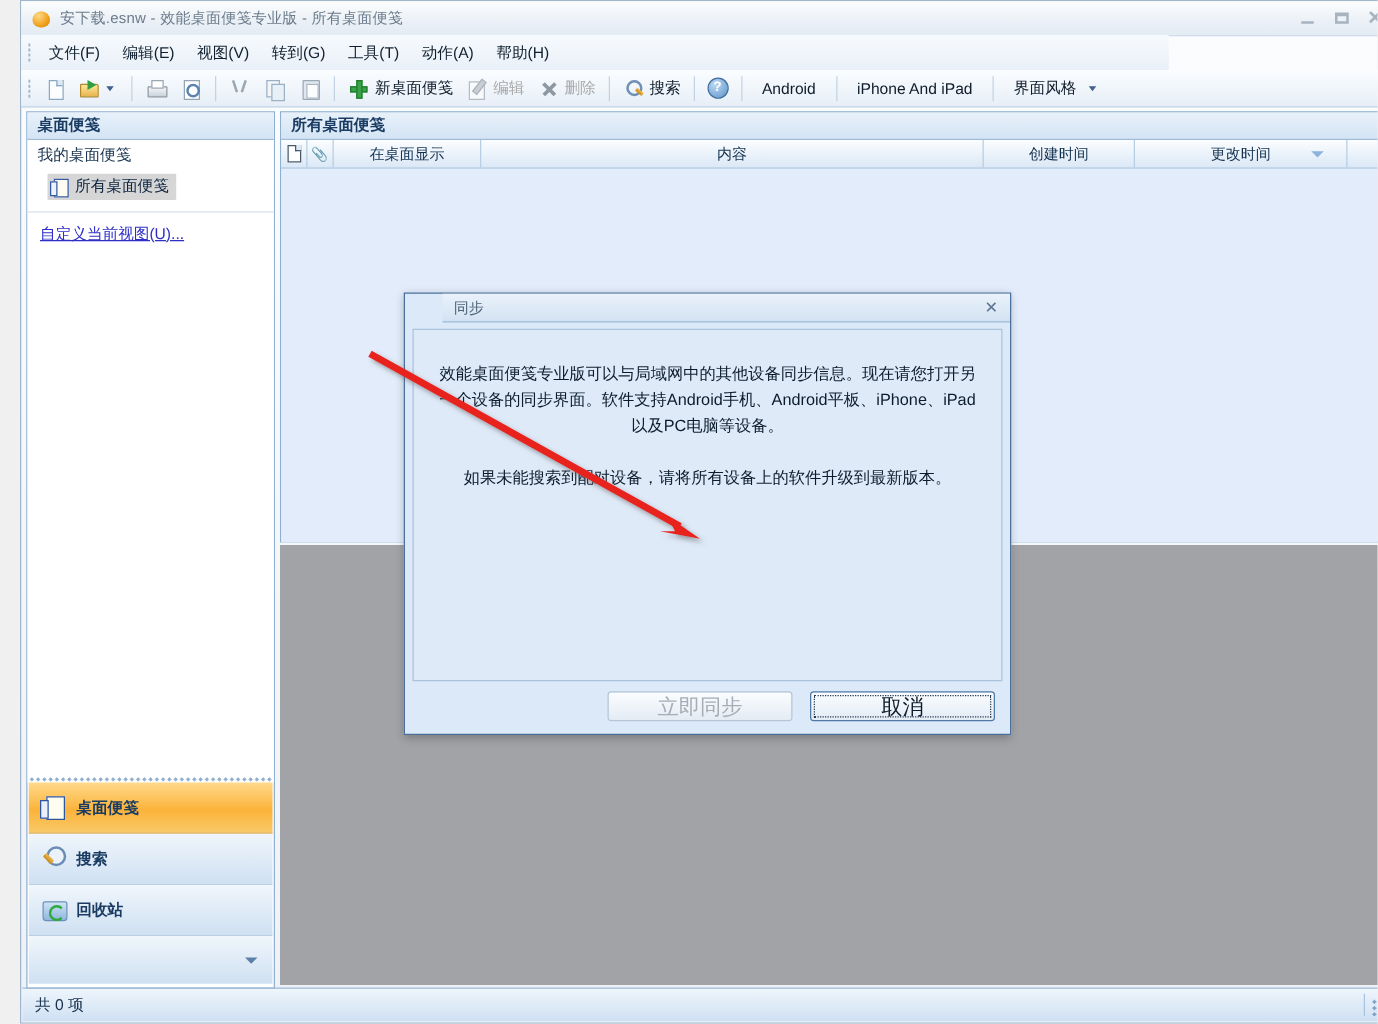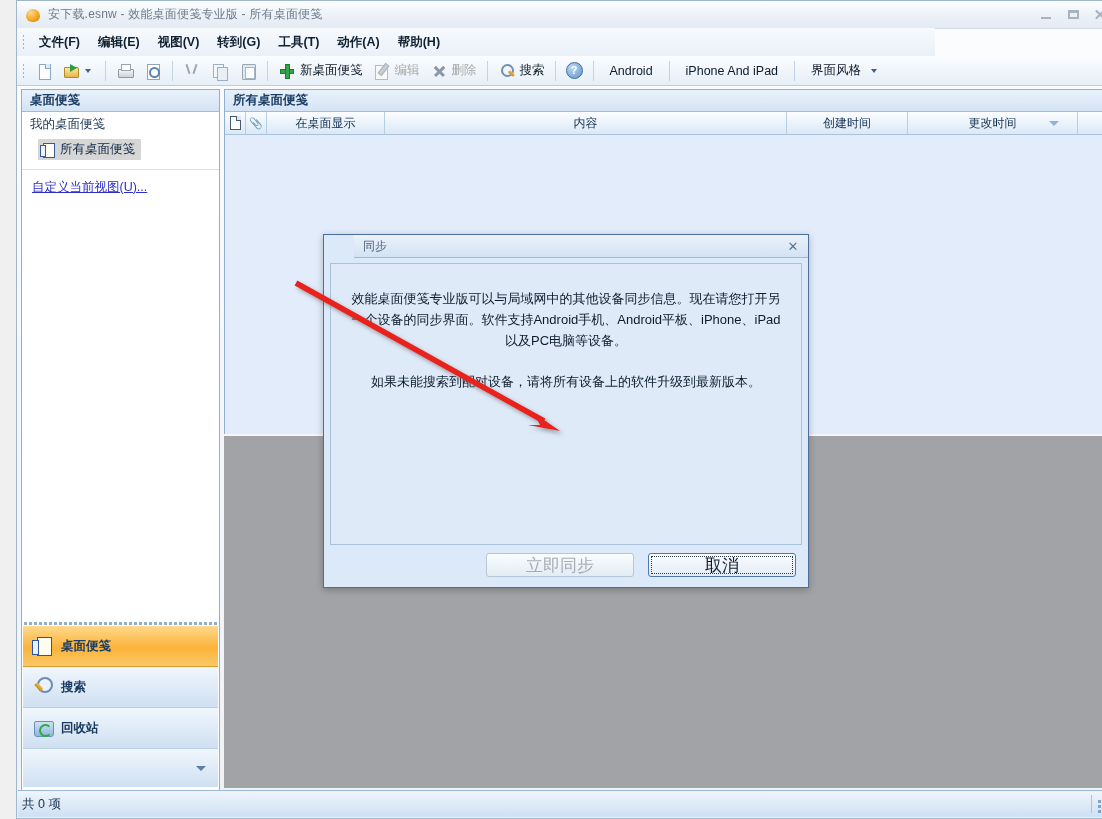--- a/index.html
+++ b/index.html
@@ -37,21 +37,21 @@
   }
   .tb-btn .min{display:block;width:10px;height:2px;background:#a7b3c0;margin-top:6px;}
   .tb-btn .max{display:block;width:11px;height:9px;border:2px solid #a7b3c0;border-top-width:3px;box-sizing:border-box;}
   .tb-btn .cls{font-family:"Liberation Sans",sans-serif;font-size:15px;color:#a7b3c0;font-weight:bold;}
 
   
   .menubar{
     position:absolute;left:0;top:27px;width:918px;height:28px;
     background:linear-gradient(#f7fafd,#e9f0f8);
     border-bottom:1px solid #dde6ef;
-    display:flex;align-items:center;font-weight:bold;
+    display:flex;align-items:center;
   }
   .grip{width:3px;height:16px;margin:0 5px 0 5px;
     background-image:radial-gradient(#9db4cd 40%,transparent 42%);
     background-size:3px 4px;}
   .menu-item{
     padding:4px 9px;font-size:12.5px;color:#102030;cursor:default;white-space:nowrap;
   }
 
   
   .toolbar{
@@ -165,21 +165,21 @@
 
   
   .grayarea{position:absolute;left:207px;top:435px;width:888px;height:352px;background:#a2a3a6;}
 
   
   .statusbar{
     position:absolute;left:1px;right:1px;bottom:1px;height:26px;
     background:linear-gradient(#eef5fc,#cfe0f3);
     border-top:1px solid #9cbad8;display:flex;align-items:center;
   }
-  .sb-text{padding-left:4px;font-size:12.5px;color:#16304d;}
+  .sb-text{padding-left:10px;font-size:12.5px;color:#16304d;}
   .sb-grip{position:absolute;right:5px;bottom:4px;width:14px;height:14px;
     background-image:radial-gradient(#7fa3c6 42%,transparent 45%);
     background-size:5px 5px;}
   .sb-divider{position:absolute;right:24px;top:4px;bottom:4px;width:1px;background:#a9c4de;}
 
   
   .dlg{
     position:absolute;left:306px;top:233px;width:486px;height:354px;
     border:1px solid #4a6f9a;box-sizing:border-box;
     background:#dce9f8;box-shadow:0 2px 7px rgba(0,0,0,.25);padding-left:30px;

